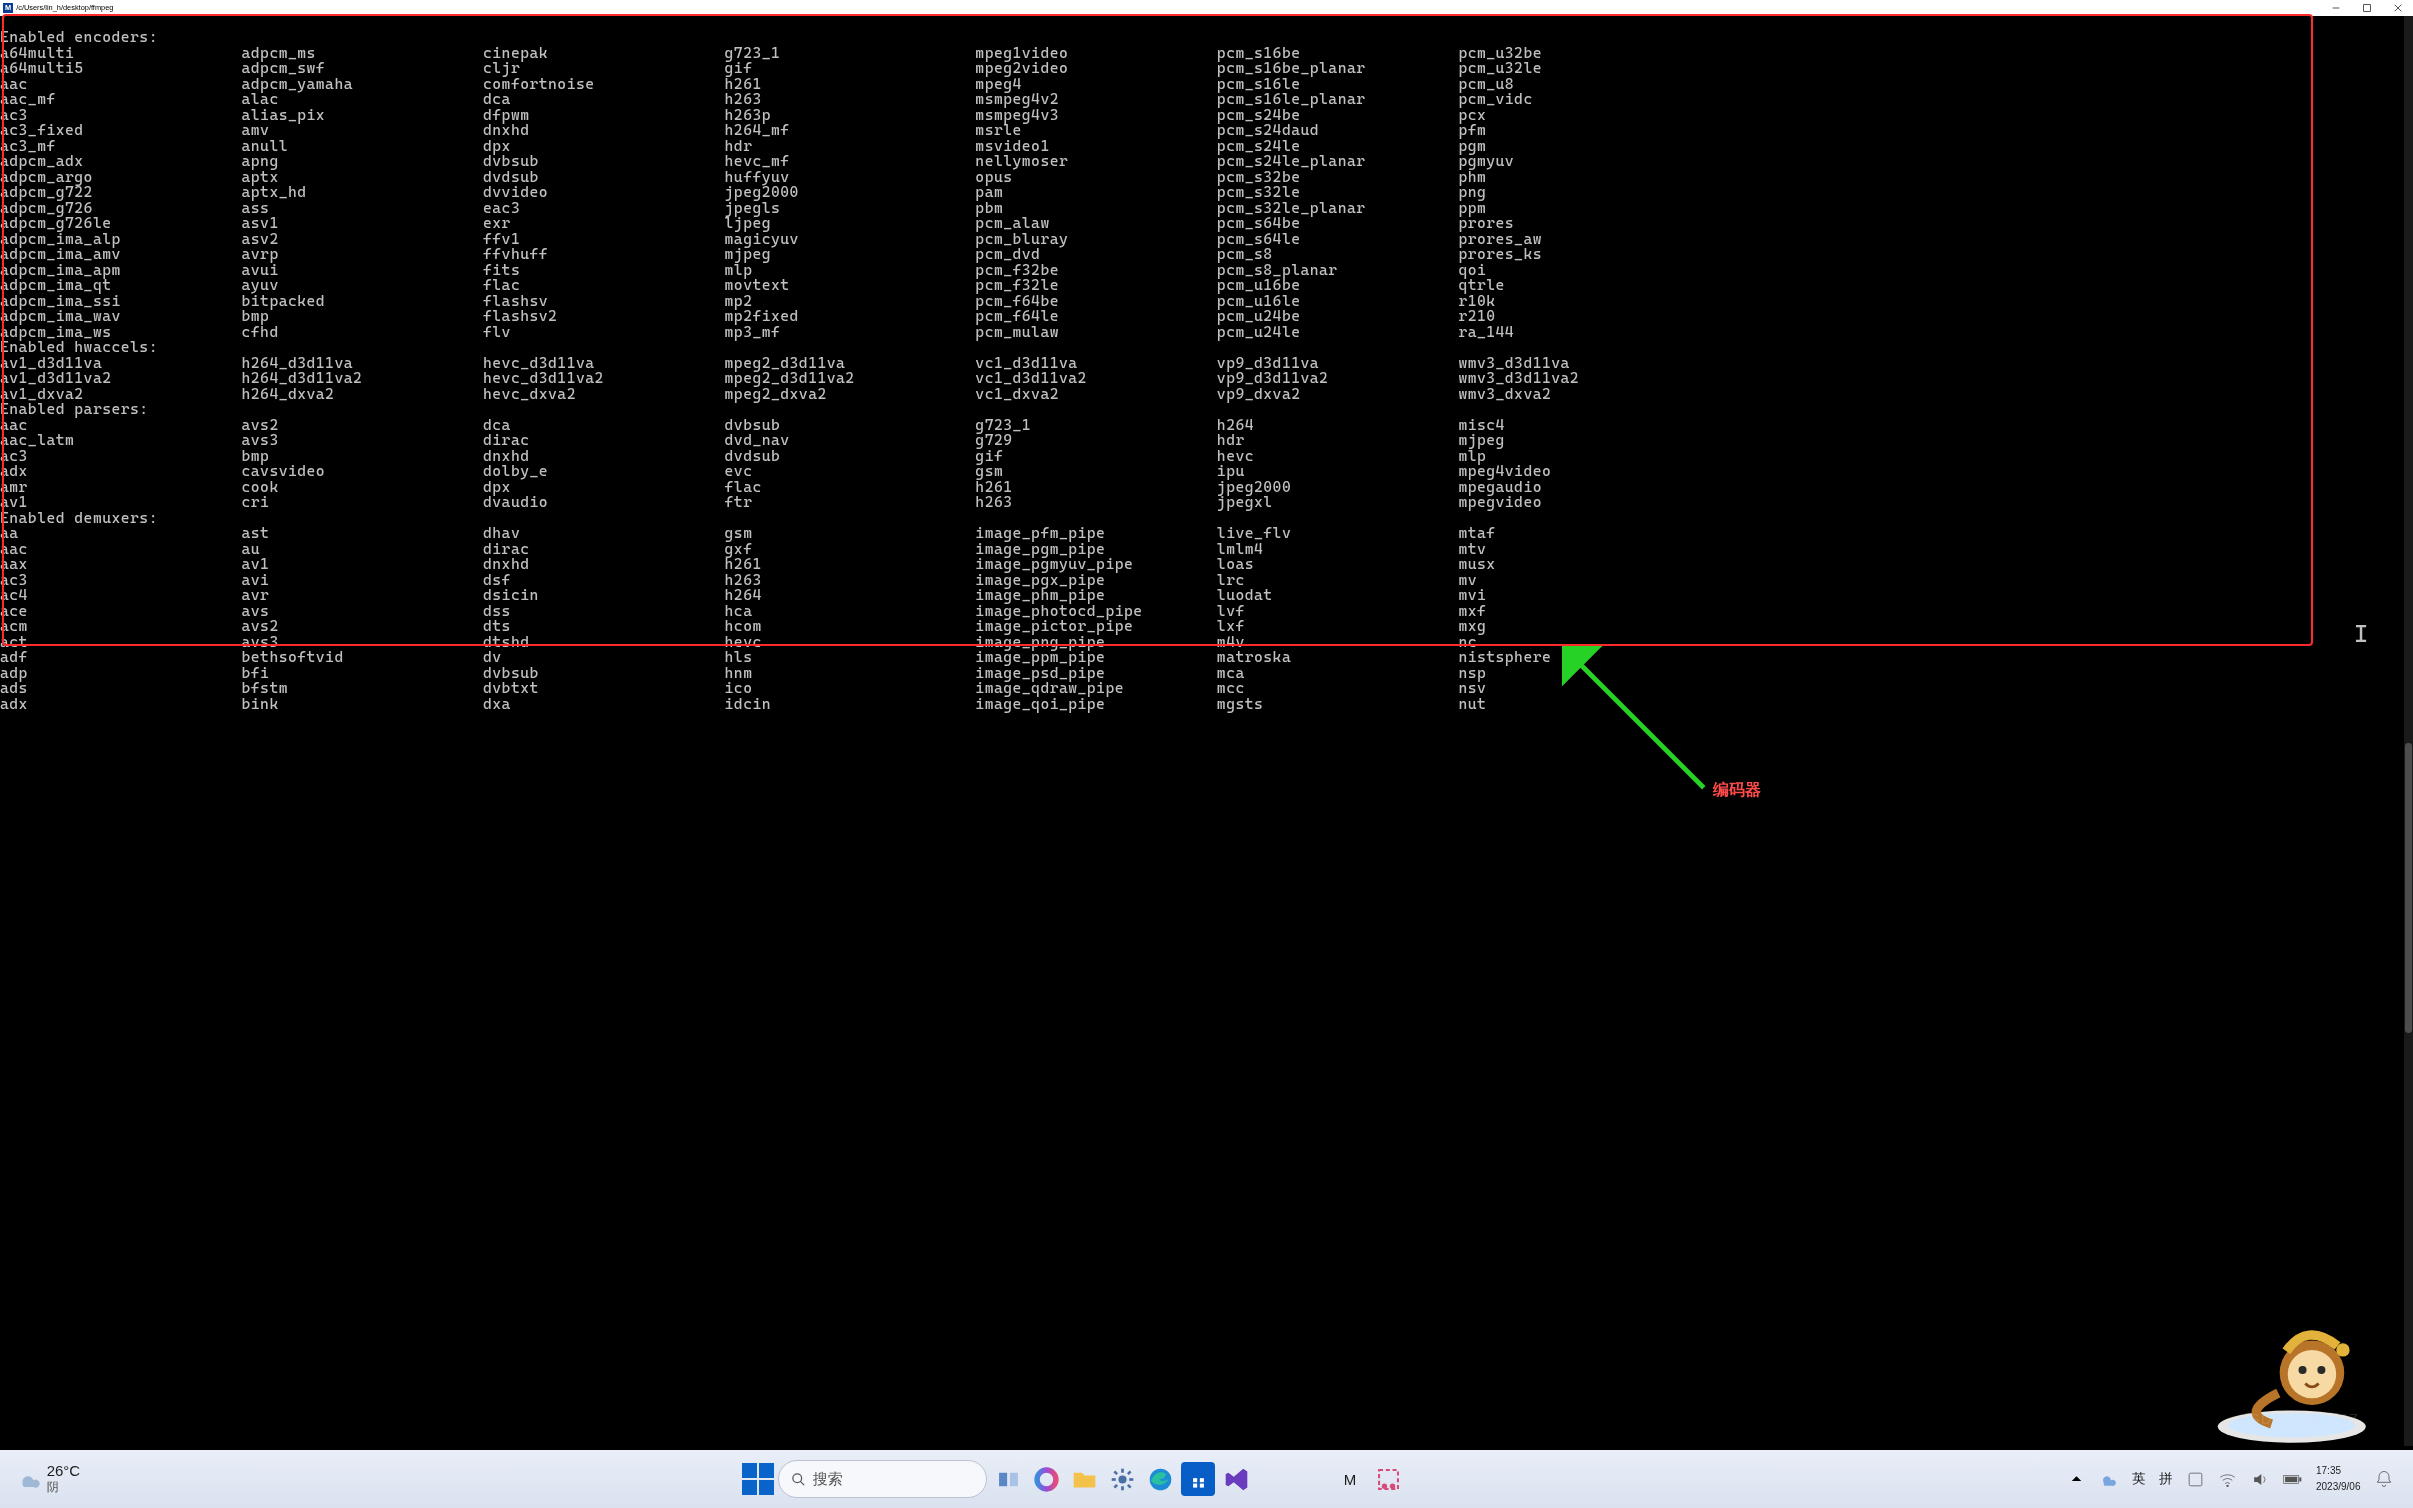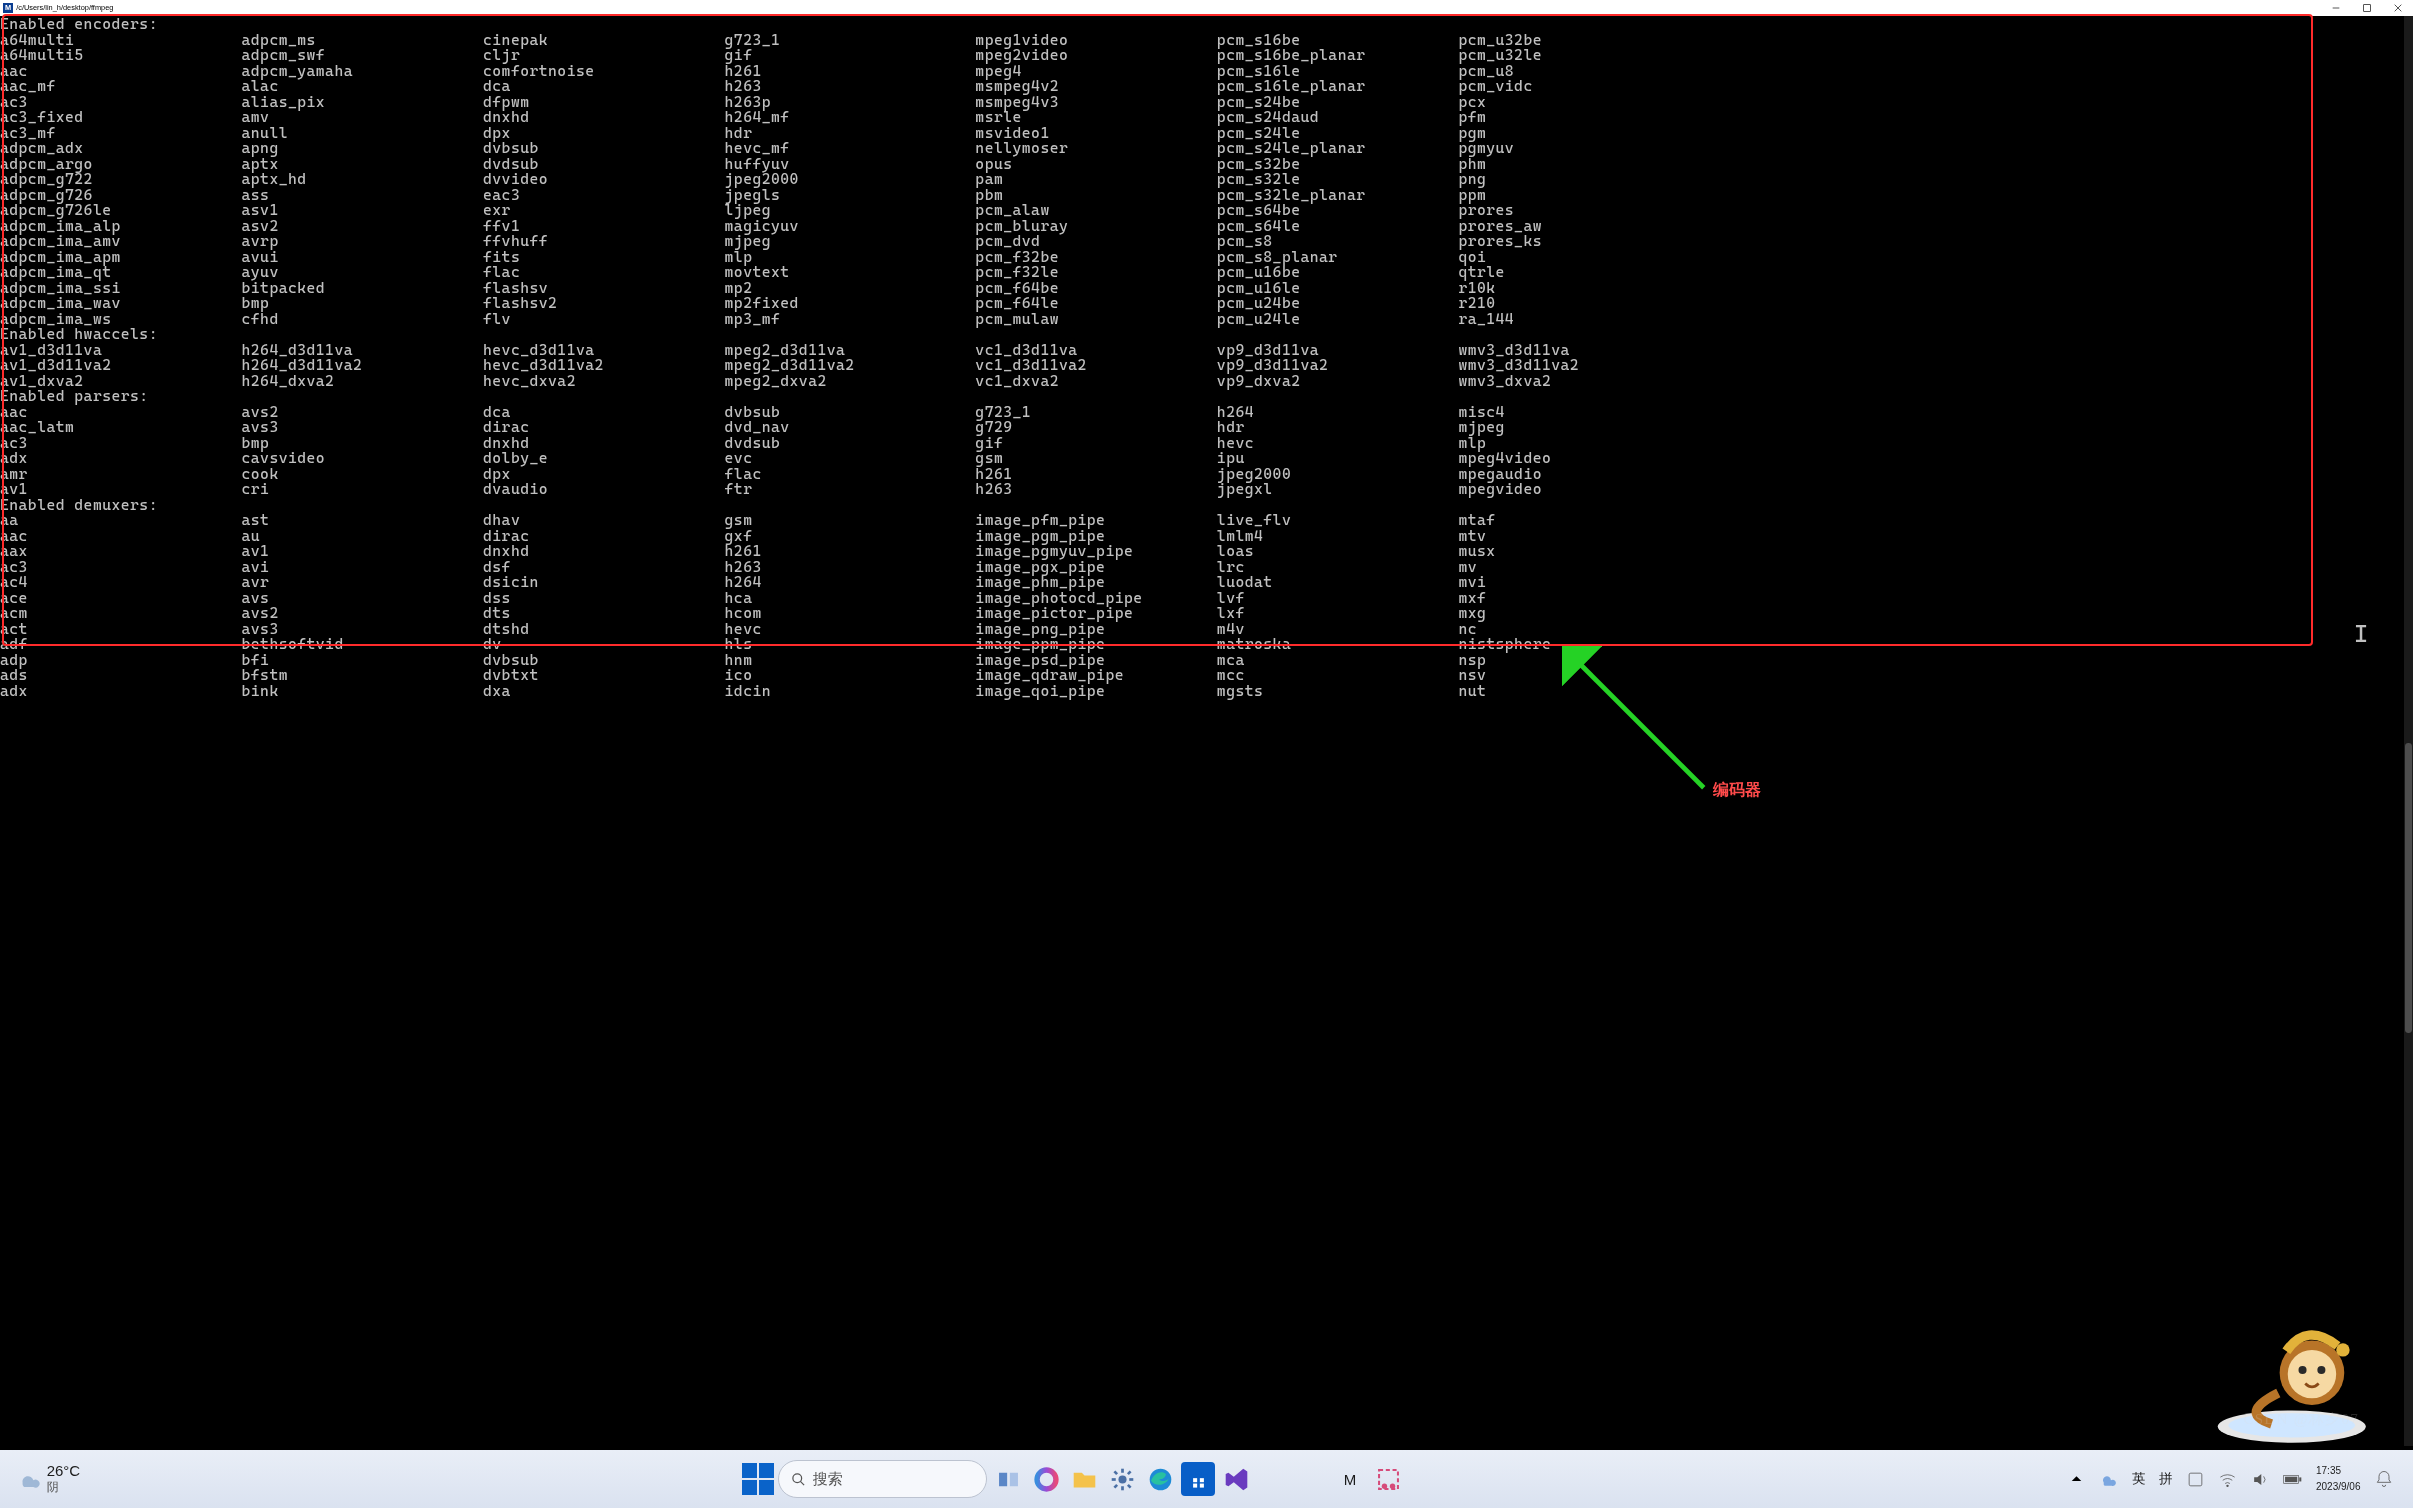--- a/index.html
+++ b/index.html
@@ -5,21 +5,21 @@
   * { margin:0; padding:0; box-sizing:border-box; }
   html,body { width:2413px; height:1508px; background:#000; font-family:"Cascadia Mono","Consolas",monospace; overflow:hidden; }
   
   .titlebar { width:100%; height:16px; background:#fff; display:flex; align-items:center; justify-content:space-between; font-family:"Segoe UI",sans-serif; font-size:7.4px; color:#000; padding-left:2.7px; }
   .titlebar .left { display:flex; align-items:center; gap:2.7px; }
   .titlebar .m-icon { width:10.8px; height:10.8px; background:#0a3d91; color:#fff; display:flex; align-items:center; justify-content:center; font-weight:bold; font-size:7.4px; font-family:sans-serif; }
   .titlebar .controls { display:flex; }
   .titlebar .ctrl { width:31px; height:16px; display:flex; align-items:center; justify-content:center; }
   .titlebar .ctrl svg { stroke:#000; stroke-width:1; fill:none; }
   
-  .terminal { position:relative; width:100%; height:1434px; background:#000; color:#c0c0c0; font-size:15px; line-height:15.5px; white-space:pre; padding-top:1px; }
+  .terminal { position:relative; width:100%; height:1434px; background:#000; color:#c0c0c0; font-size:15px; line-height:15.5px; white-space:pre; padding-top:14px; }
   .terminal .line { display:block; letter-spacing:0.5px; }
   .red-box { position:absolute; left:2px; top:14px; width:2311px; height:632px; border:2px solid #ff2b2b; pointer-events:none; border-radius:4px; }
   .annot { position:absolute; font-family:sans-serif; font-size:16px; font-weight:600; color:#ff4b4b; pointer-events:none; }
   .arrow { position:absolute; pointer-events:none; }
   .cursor-i { position:absolute; color:#c0c0c0; font-size:24px; left:2354px; top:620px; }
   
   .vscroll { position:absolute; right:0; top:16px; width:9.4px; height:1430px; background:#1a1a1a; }
   .vscroll .thumb { position:absolute; left:1.3px; width:6.7px; top:727px; height:290px; background:#4d4d4d; border-radius:3.4px; }
   
   .taskbar { position:absolute; left:0; bottom:0; height:58px; width:100%; background:linear-gradient(#e9eef7,#dae2f0); display:flex; align-items:center; justify-content:space-between; font-family:"Segoe UI",sans-serif; font-size:15px; color:#1b1b1b; }
@@ -36,21 +36,21 @@
   .tb-icon svg { width:27px; height:27px; }
   .tb-icon.folder svg { fill:#f4c24b; }
   .tb-icon.edge svg { fill:#0a63c9; }
   .tb-icon.store { background:#085ec7; color:#fff; font-weight:bold; font-size:16px; }
   .tb-icon.vs svg { fill:#6a3bbf; }
   .tray-icon { width:19px; height:19px; display:flex; align-items:center; justify-content:center; }
   .datetime { text-align:left; font-size:10px; line-height:16px; }
   .notif { width:20px; height:20px; }
   .lang { font-size:13.5px; }
   .mascot { position:absolute; right:27px; bottom:61px; pointer-events:none; }
-  .watermark { position:absolute; right:54px; bottom:79px; font-family:Liberation Serif, serif; font-size:15px; color:rgba(220,220,220,0.18); letter-spacing:1.3px; pointer-events:none; }
+  .watermark { position:absolute; right:54px; bottom:79px; font-family:Liberation Sans, sans-serif; font-size:15px; color:rgba(220,220,220,0.18); letter-spacing:1.3px; pointer-events:none; }
 </style>
 </head>
 <body>
 
 <div class="titlebar">
   <div class="left">
     <div class="m-icon">M</div>
     <span>/c/Users/lin_h/desktop/ffmpeg</span>
   </div>
   <div class="controls">

